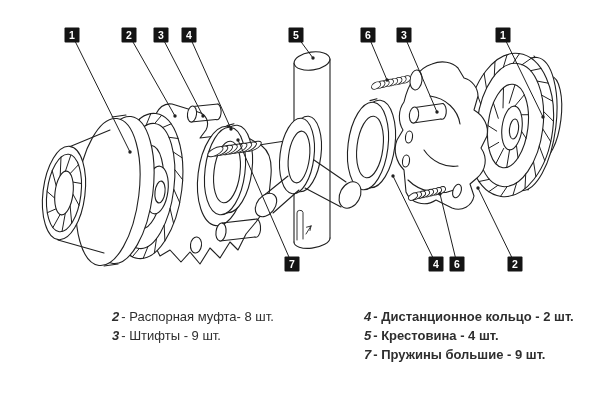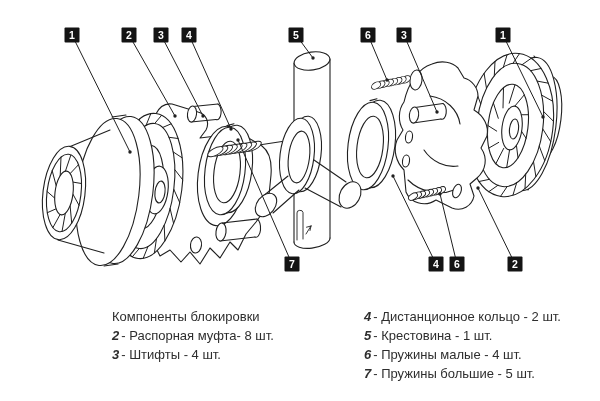--- a/index.html
+++ b/index.html
@@ -8,21 +8,21 @@
     background:#ffffff;
     font-family:"Liberation Sans","DejaVu Sans",sans-serif;
   }
   #diagram{position:absolute;top:0;left:0;}
   .legend{
     position:absolute;top:307px;left:0;width:600px;height:90px;
     font-size:13px;color:#2e2e2e;
   }
   .legend .col{position:absolute;top:0;}
   .legend .col1{left:112px;}
-  .legend .col2{left:364px;}
+  .legend .col2{left:364px;font-weight:bold;}
   .legend .row{height:19px;line-height:19px;white-space:nowrap;}
   .legend b{font-style:italic;margin-right:2px;}
 </style>
 </head>
 <body>
 
 <svg id="diagram" width="600" height="401" viewBox="0 0 600 401">
   <g stroke="#202020" stroke-width="1.1" fill="#ffffff" stroke-linejoin="round" stroke-linecap="round">
 
     <g>
@@ -304,23 +304,21 @@
         <line x1="515" y1="264" x2="478" y2="188" stroke-width="1"></line>
         <circle cx="478" cy="188" r="1.7" fill="#202020" stroke="none"></circle>
         <rect x="507.5" y="256.5" width="15" height="15" rx="1" fill="#141414" stroke="none"></rect>
         <text x="515" y="267.8" fill="#ffffff" stroke="none" font-size="10.5" font-weight="bold" text-anchor="middle" font-family="&quot;Liberation Sans&quot;,&quot;DejaVu Sans&quot;,sans-serif">2</text>
       </g>
   </g>
 </svg>
 
 <div class="legend">
   <div class="col col1">
-    <div class="row">Компоненты блокировки</div>
     <div class="row"><b>2</b><span>- Распорная муфта- 8 шт.</span></div>
-    <div class="row"><b>3</b><span>- Штифты - 4 шт.</span></div>
+    <div class="row"><b>3</b><span>- Штифты - 9 шт.</span></div>
   </div>
   <div class="col col2">
     <div class="row"><b>4</b><span>- Дистанционное кольцо - 2 шт.</span></div>
-    <div class="row"><b>5</b><span>- Крестовина - 1 шт.</span></div>
-    <div class="row"><b>6</b><span>- Пружины малые - 4 шт.</span></div>
-    <div class="row"><b>7</b><span>- Пружины большие - 5 шт.</span></div>
+    <div class="row"><b>5</b><span>- Крестовина - 4 шт.</span></div>
+    <div class="row"><b>7</b><span>- Пружины большие - 9 шт.</span></div>
   </div>
 </div>
 
 </body></html>

